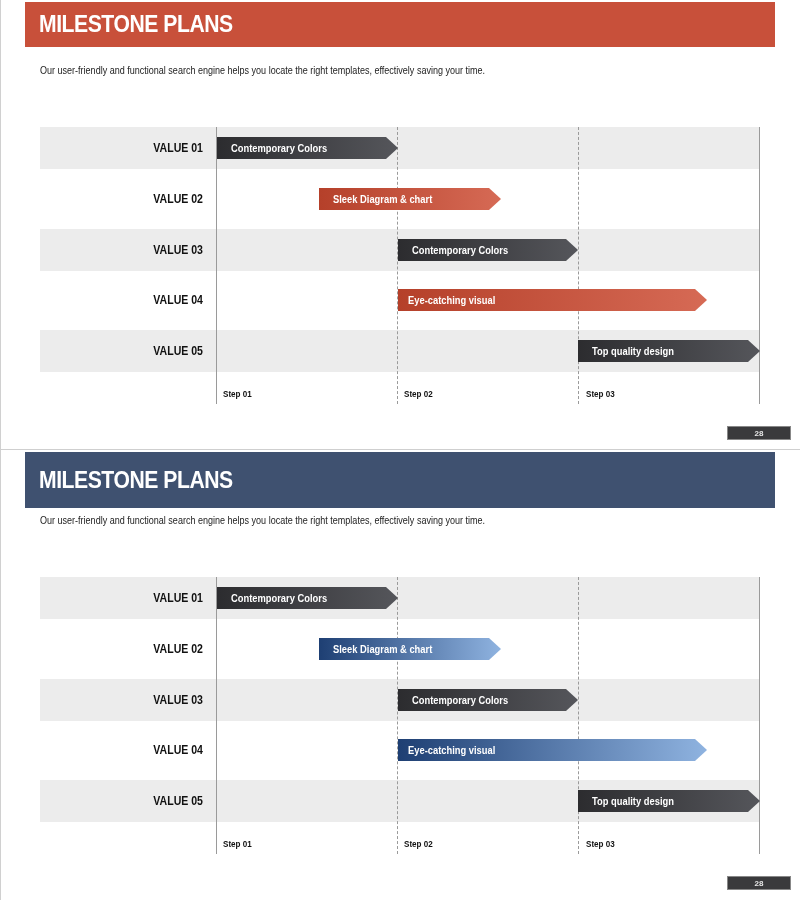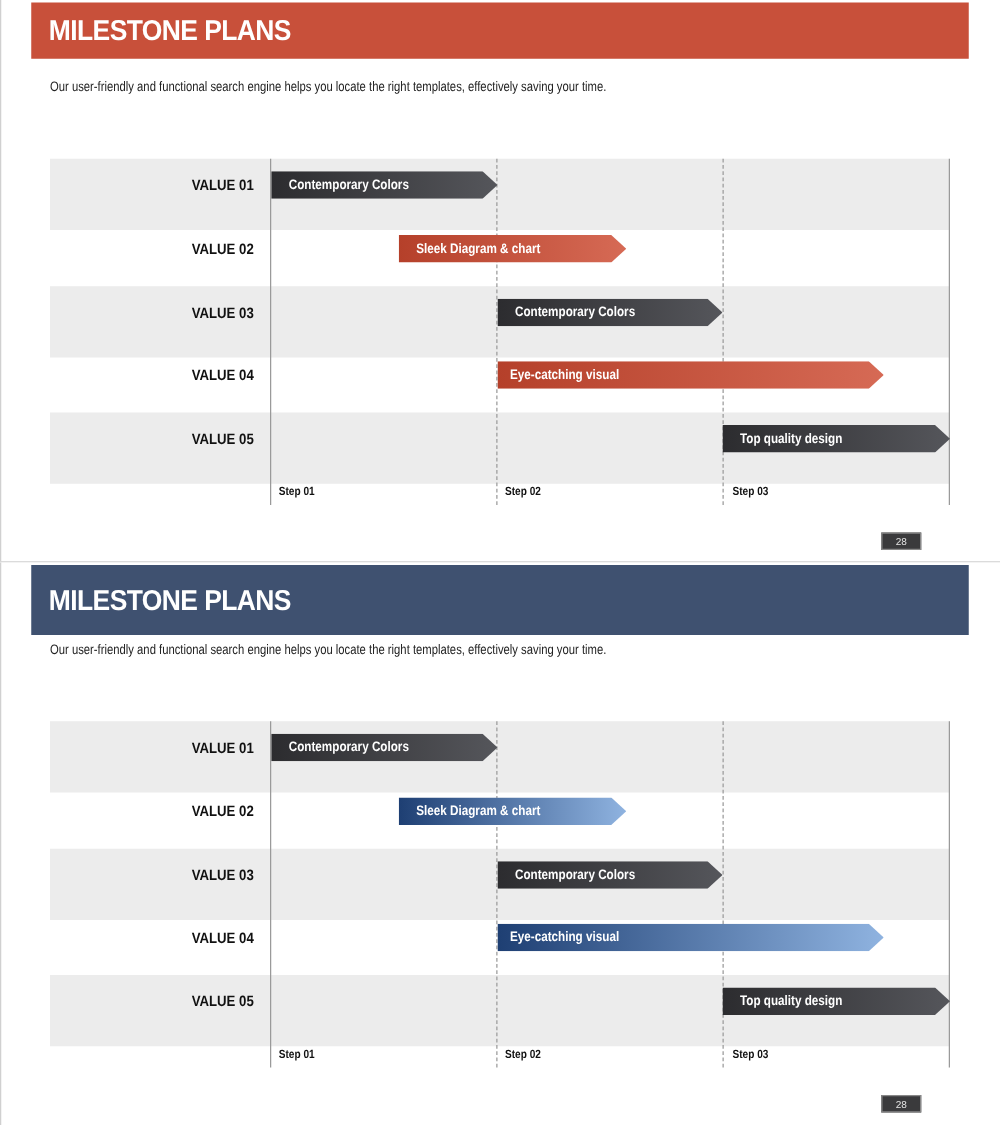--- a/index.html
+++ b/index.html
@@ -11,37 +11,37 @@
   .slide::before { content:""; position:absolute; left:0; top:0; bottom:0; width:1px; background:#d0d0d0; }
   .header { position:absolute; left:25px; width:750px; height:45px; top:2px; }
   .s2 .header { top:2px; height:56px; }
   .header-title { position:absolute; left:14px; top:0; bottom:0; display:flex; align-items:center;
                   color:#fff; font-weight:bold; font-size:23px; letter-spacing:-0.5px;
                   font-family:"Liberation Sans", sans-serif; transform:scaleX(0.92); transform-origin:left center; }
   .subtitle { position:absolute; left:40px; top:64px; font-size:11px; color:#222;
               transform:scaleX(0.82); transform-origin:left center; white-space:nowrap; }
   .s2 .subtitle { top:64px; }
   .chart { position:absolute; left:40px; top:127px; width:720px; height:278px; }
-  .row { position:absolute; left:0; width:720px; height:57px; }
+  .row { position:absolute; left:0; width:720px; height:42px; }
   .row.band { background:#ececec; }
   .row-label { position:absolute; left:0; width:163px; top:0; height:42px; display:flex; align-items:center;
                justify-content:flex-end; font-weight:bold; font-size:12px; color:#111;
                transform:scaleX(0.88); transform-origin:right center; }
   .vline { position:absolute; top:0; width:0; height:277px; }
   .vline.solid { border-left:1px solid #9a9a9a; }
   .vline.dash { border-left:1px dashed #9a9a9a; }
   .bar { position:absolute; height:22px; top:10px; display:flex; align-items:center; }
   .bar-body { position:absolute; left:0; top:0; height:22px; }
   .bar-label { position:relative; z-index:2; color:#fff; font-weight:bold; font-size:11px; white-space:nowrap;
                transform:scaleX(0.85); transform-origin:left center; }
   .step { position:absolute; top:261px; font-weight:bold; font-size:9.5px; color:#111;
           transform:scaleX(0.85); transform-origin:left center; }
-  .page-num { position:absolute; left:705px; top:426px; width:32px; height:14px; background:#3a3a3c;
+  .page-num { position:absolute; left:727px; top:426px; width:64px; height:14px; background:#3a3a3c;
               color:#e6e6e6; font-size:8px; display:flex; align-items:center; justify-content:center;
-              border:1px solid #888; box-sizing:border-box; }
+              border:1px solid #888; box-sizing:border-box;font-weight:bold; }
   .s2 .page-num { top:426px; }
 </style>
 </head>
 <body>
 
 <div class="slide s1">
   <div class="header" id="h0" style="background: rgb(200, 80, 58);">
     <div class="header-title">MILESTONE PLANS</div>
   </div>
   <div class="subtitle">Our user-friendly and functional search engine helps you locate the right templates, effectively saving your time.</div>

